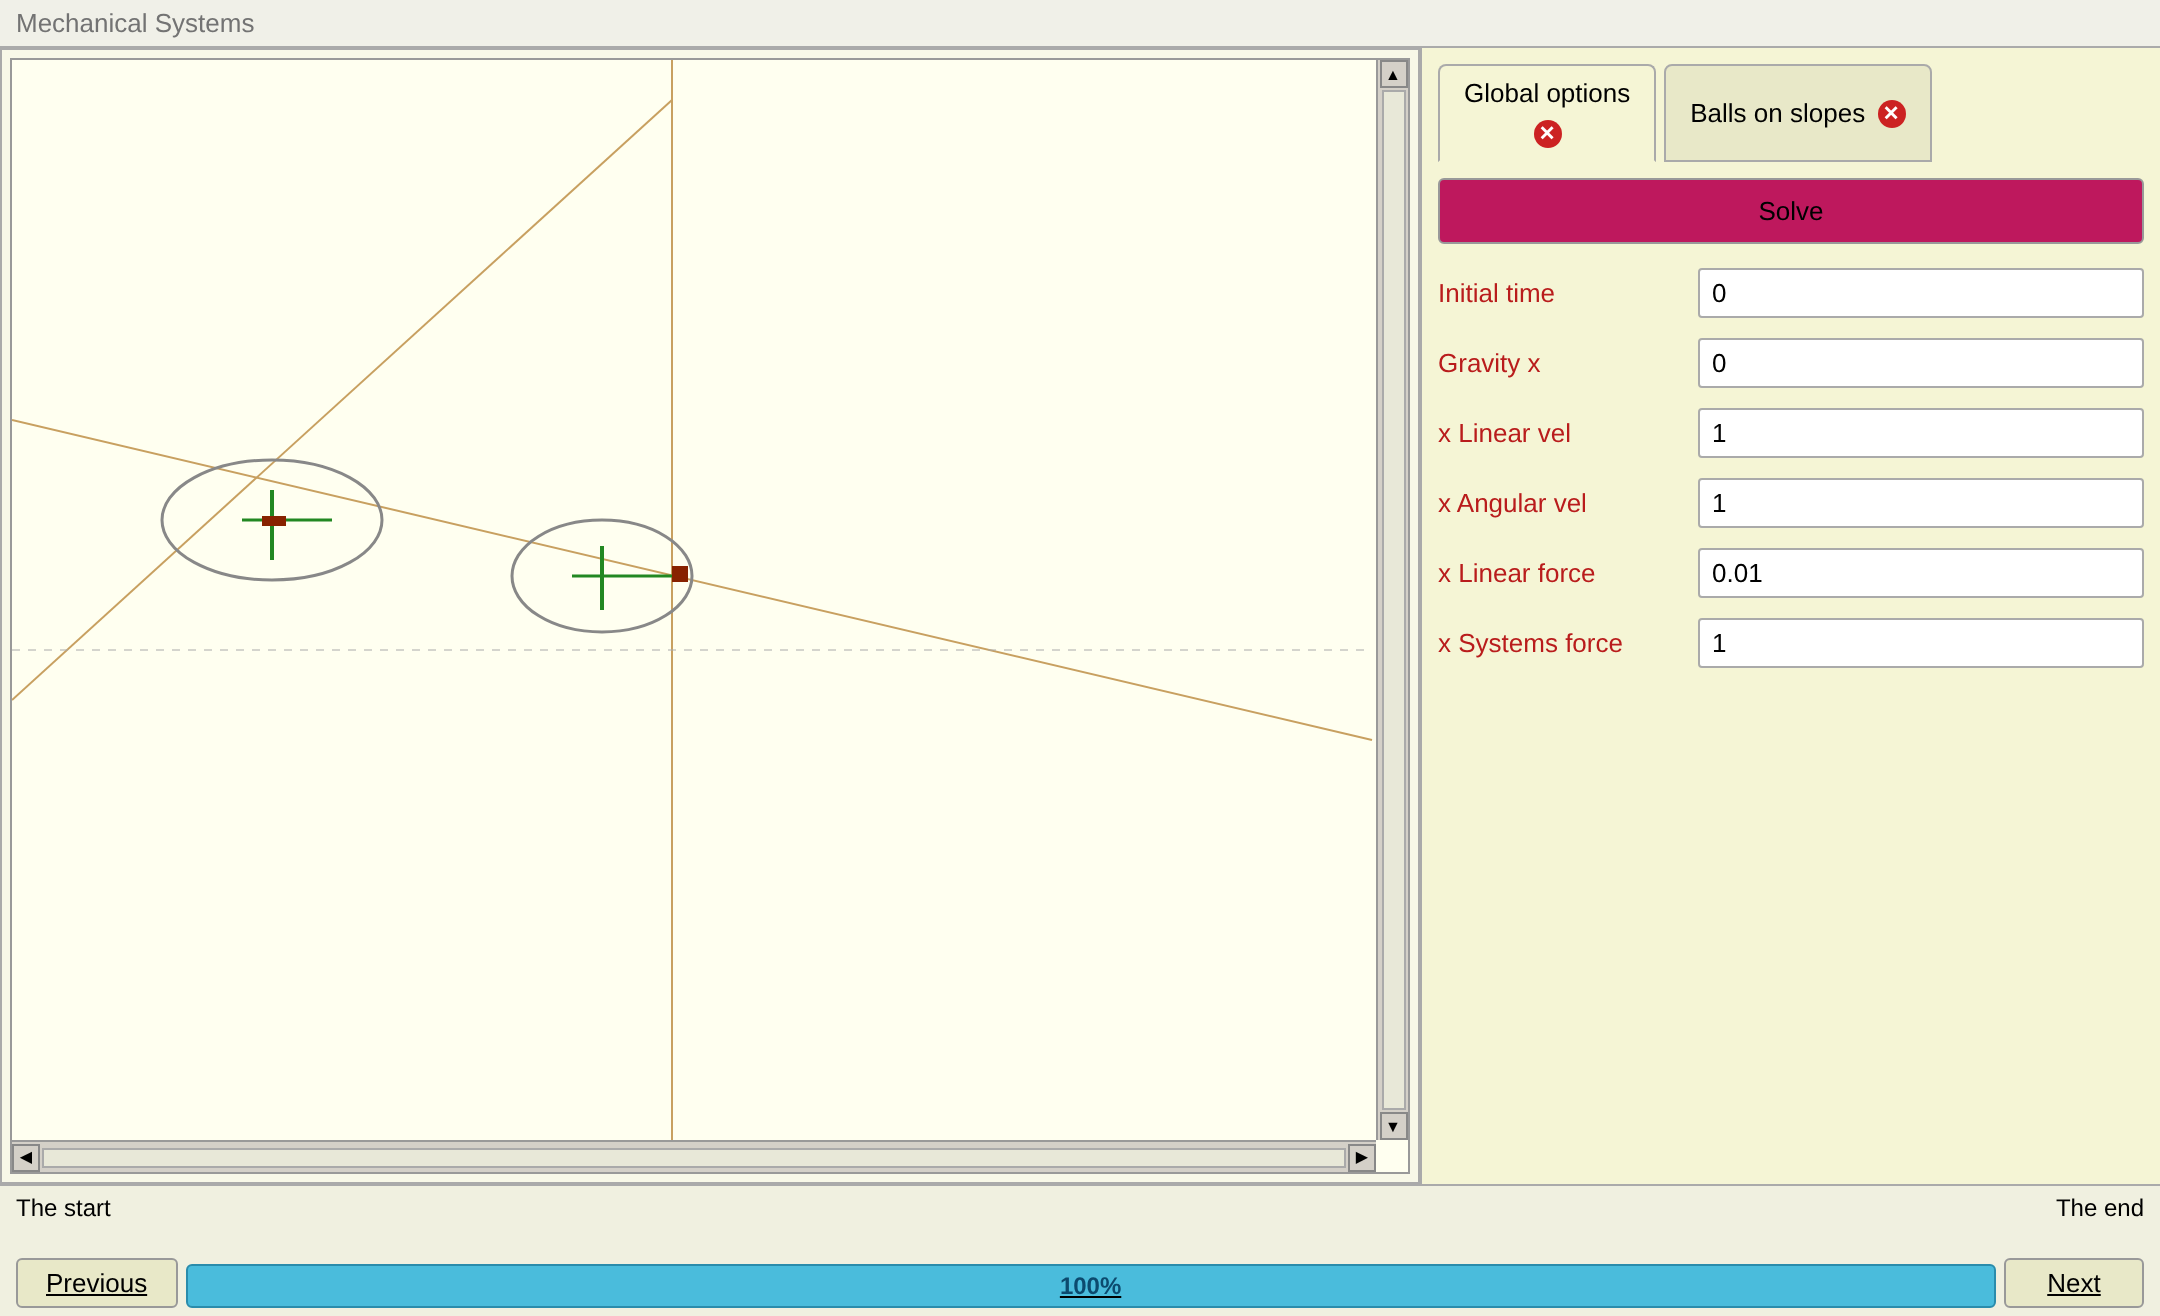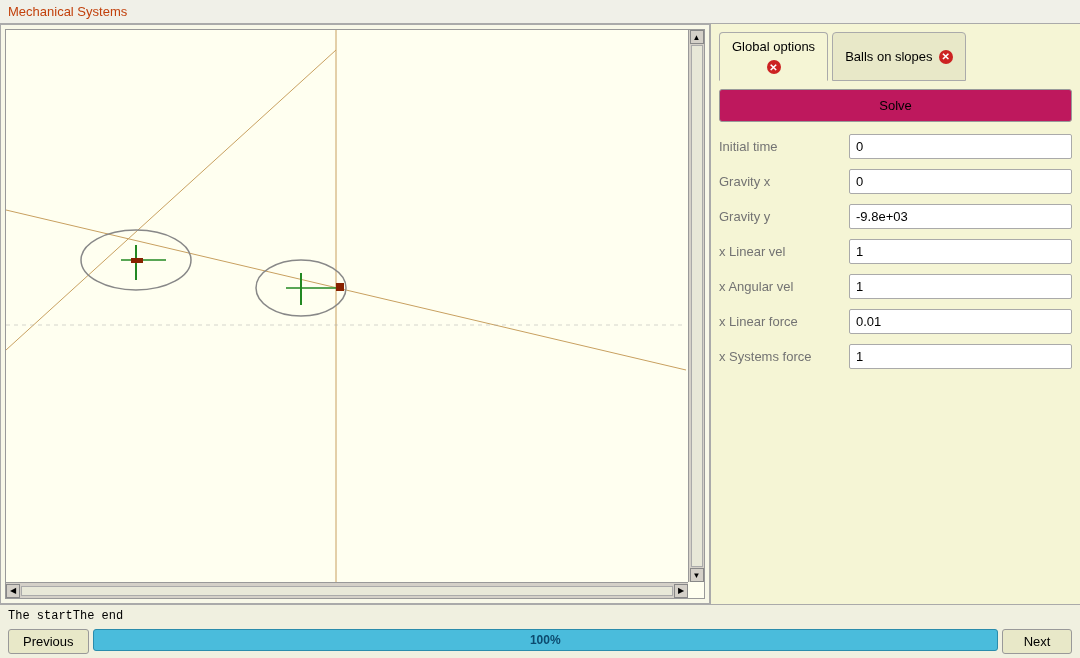--- a/index.html
+++ b/index.html
@@ -11,21 +11,21 @@
       height: 658px;
       overflow: hidden;
       display: flex;
       flex-direction: column;
     }
     #title-bar {
       background: #f0f0e8;
       border-bottom: 1px solid #aaa;
       padding: 4px 8px;
       font-size: 13px;
-      color: #c2410c;
+      color: #737373;
     }
     #main-area {
       display: flex;
       flex: 1;
       overflow: hidden;
     }
     #canvas-section {
       flex: 1;
       display: flex;
       flex-direction: column;
@@ -115,49 +115,50 @@
       margin-bottom: 12px;
     }
     .field-row {
       display: flex;
       align-items: center;
       margin-bottom: 10px;
     }
     .field-label {
       width: 130px;
       font-size: 13px;
-      color: #737373;
+      color: #b91c1c;
     }
     .field-input {
       flex: 1;
       padding: 4px 6px;
       border: 1px solid #aaa;
       background: white;
       font-size: 13px;
       border-radius: 2px;
     }
     #bottom-bar {
       background: #f0f0e0;
       border-top: 1px solid #aaa;
       padding: 4px 8px;
       display: flex;
       flex-direction: column;
       gap: 4px;
     }
     #timeline-labels {
       display: flex;
+      justify-content: space-between;
       width: 100%;
       font-size: 12px;
-      margin-bottom: 2px;
-      font-family: Liberation Mono, monospace;
+      margin-bottom: 14px;
     }
     #nav-row {
       display: flex;
-      align-items: flex-start;
+      align-items: flex-end;
       gap: 4px;
+      text-decoration: underline;
     }
     .nav-btn {
       padding: 4px 14px;
       background: #e8e8c8;
       border: 1px solid #999;
       border-radius: 3px;
       cursor: pointer;
       font-size: 13px;
       min-width: 70px;
     }
@@ -248,24 +249,20 @@
       <div id="fields-container">
           <div class="field-row">
             <span class="field-label">Initial time</span>
             <input class="field-input" type="text" value="0" style="">
           </div>
           <div class="field-row">
             <span class="field-label">Gravity x</span>
             <input class="field-input" type="text" value="0" style="">
           </div>
           <div class="field-row">
-            <span class="field-label">Gravity y</span>
-            <input class="field-input" type="text" value="-9.8e+03" style="">
-          </div>
-          <div class="field-row">
             <span class="field-label">x Linear vel</span>
             <input class="field-input" type="text" value="1" style="">
           </div>
           <div class="field-row">
             <span class="field-label">x Angular vel</span>
             <input class="field-input" type="text" value="1" style="">
           </div>
           <div class="field-row">
             <span class="field-label">x Linear force</span>
             <input class="field-input" type="text" value="0.01" style="">

